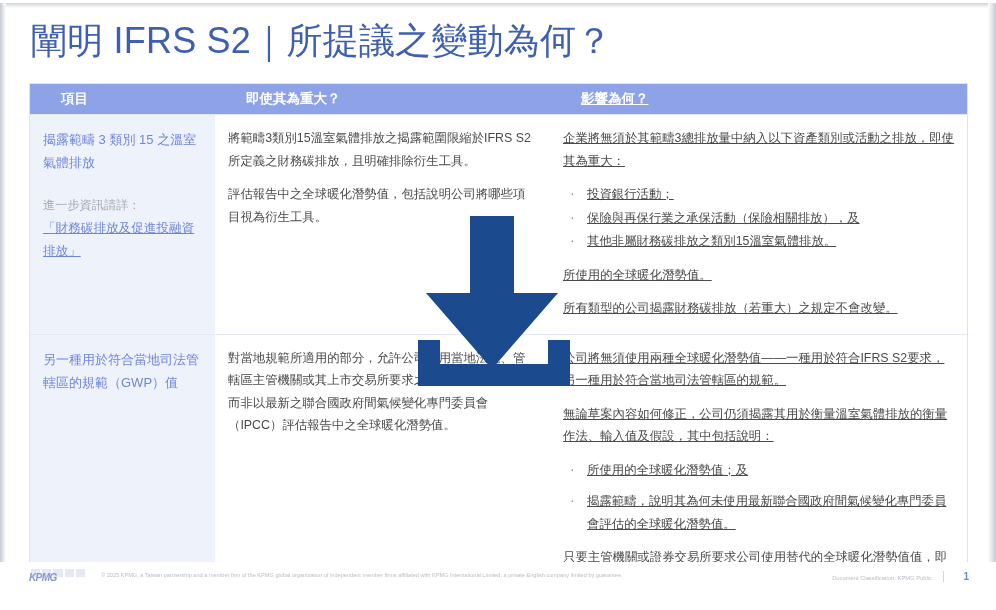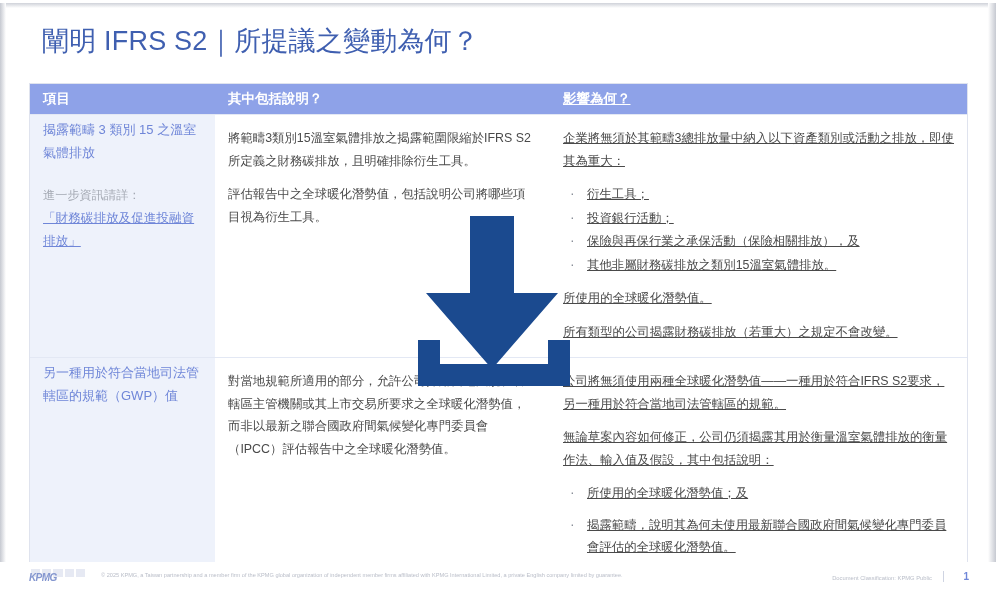--- a/index.html
+++ b/index.html
@@ -25,23 +25,23 @@
     position: absolute;
     background: #d8dade;
   }
   .edge-left   { left: 0;  top: 0; width: 6px;  height: 610px; background: linear-gradient(to right, #c6c9d1, #ffffff); }
   .edge-right  { right: 0; top: 0; width: 8px;  height: 610px; background: linear-gradient(to left, #c6c9d1, #ffffff); }
   .edge-top    { left: 0;  top: 0; width: 996px; height: 5px;  background: linear-gradient(to bottom, #cfd2d9, #ffffff); }
   .edge-bottom { left: 0;  bottom: 0; width: 996px; height: 7px; background: linear-gradient(to top, #c6c9d1, #ffffff); }
 
   .title {
     position: absolute;
-    left: 42px;
+    left: 31px;
     top: 21px;
-    font-size: 27px;
+    font-size: 36px;
     line-height: 34px;
     color: #3f5fb0;
     letter-spacing: 0.2px;
     white-space: nowrap;
   }
 
   .table {
     position: absolute;
     left: 29px;
     top: 80px;
@@ -52,21 +52,21 @@
   .thead {
     display: flex;
     background: #8ea2e8;
     height: 30px;
   }
   .th {
     color: #ffffff;
     font-size: 13.5px;
     font-weight: bold;
     line-height: 30px;
-    padding-left: 13px;
+    padding-left: 31px;
     box-sizing: border-box;
   }
   .col1 { width: 185px; flex: none; }
   .col2 { width: 335px; flex: none; }
   .col3 { width: 419px; flex: none; text-decoration: underline; }
 
   .trow {
     display: flex;
     align-items: stretch;
     border-top: 1px solid #e3e8f4;
@@ -77,21 +77,21 @@
     padding: 12px 13px 14px 13px;
     font-size: 12.4px;
     line-height: 22.5px;
     color: #4a4a4a;
   }
   .cell.first {
     background: #eef2fb;
     color: #6f86d8;
     font-size: 13px;
     line-height: 23px;
-    padding-top: 3px;
+    padding-top: 13px;
   }
   .cell p { margin: 0 0 11px 0; }
   .cell p:last-child { margin-bottom: 0; }
 
   .note-label {
     color: #a4a9b3;
     font-size: 12.2px;
     margin-top: 20px;
   }
   .note-link {
@@ -196,40 +196,39 @@
   <div class="edge-left"></div>
   <div class="edge-right"></div>
   <div class="edge-bottom"></div>
 
   <div class="title">闡明 IFRS S2｜所提議之變動為何？</div>
 
   <div class="table">
 
     <div class="thead">
       <div class="th col1">項目</div>
-      <div class="th col2">其中包括說明？</div>
+      <div class="th col2">即使其為重大？</div>
       <div class="th col3">影響為何？</div>
     </div>
 
     <div class="trow">
       <div class="cell first col1">
         <p>揭露範疇 3 類別 15 之溫室氣體排放</p>
         <div class="note-label">進一步資訊請詳：</div>
         <a class="note-link">「財務碳排放及促進投融資排放」</a>
       </div>
 
       <div class="cell col2">
         <p>將範疇3類別15溫室氣體排放之揭露範圍限縮於IFRS S2所定義之財務碳排放，且明確排除衍生工具。</p>
         <p>評估報告中之全球暖化潛勢值，包括說明公司將哪些項目視為衍生工具。</p>
       </div>
 
       <div class="cell col3">
         <p>企業將無須於其範疇3總排放量中納入以下資產類別或活動之排放，即使其為重大：</p>
         <ul class="bullets">
-          <li>衍生工具；</li>
           <li>投資銀行活動；</li>
           <li>保險與再保行業之承保活動（保險相關排放），及</li>
           <li>其他非屬財務碳排放之類別15溫室氣體排放。</li>
         </ul>
         <p>所使用的全球暖化潛勢值。</p>
         <p>所有類型的公司揭露財務碳排放（若重大）之規定不會改變。</p>
       </div>
     </div>
 
     <div class="trow">

